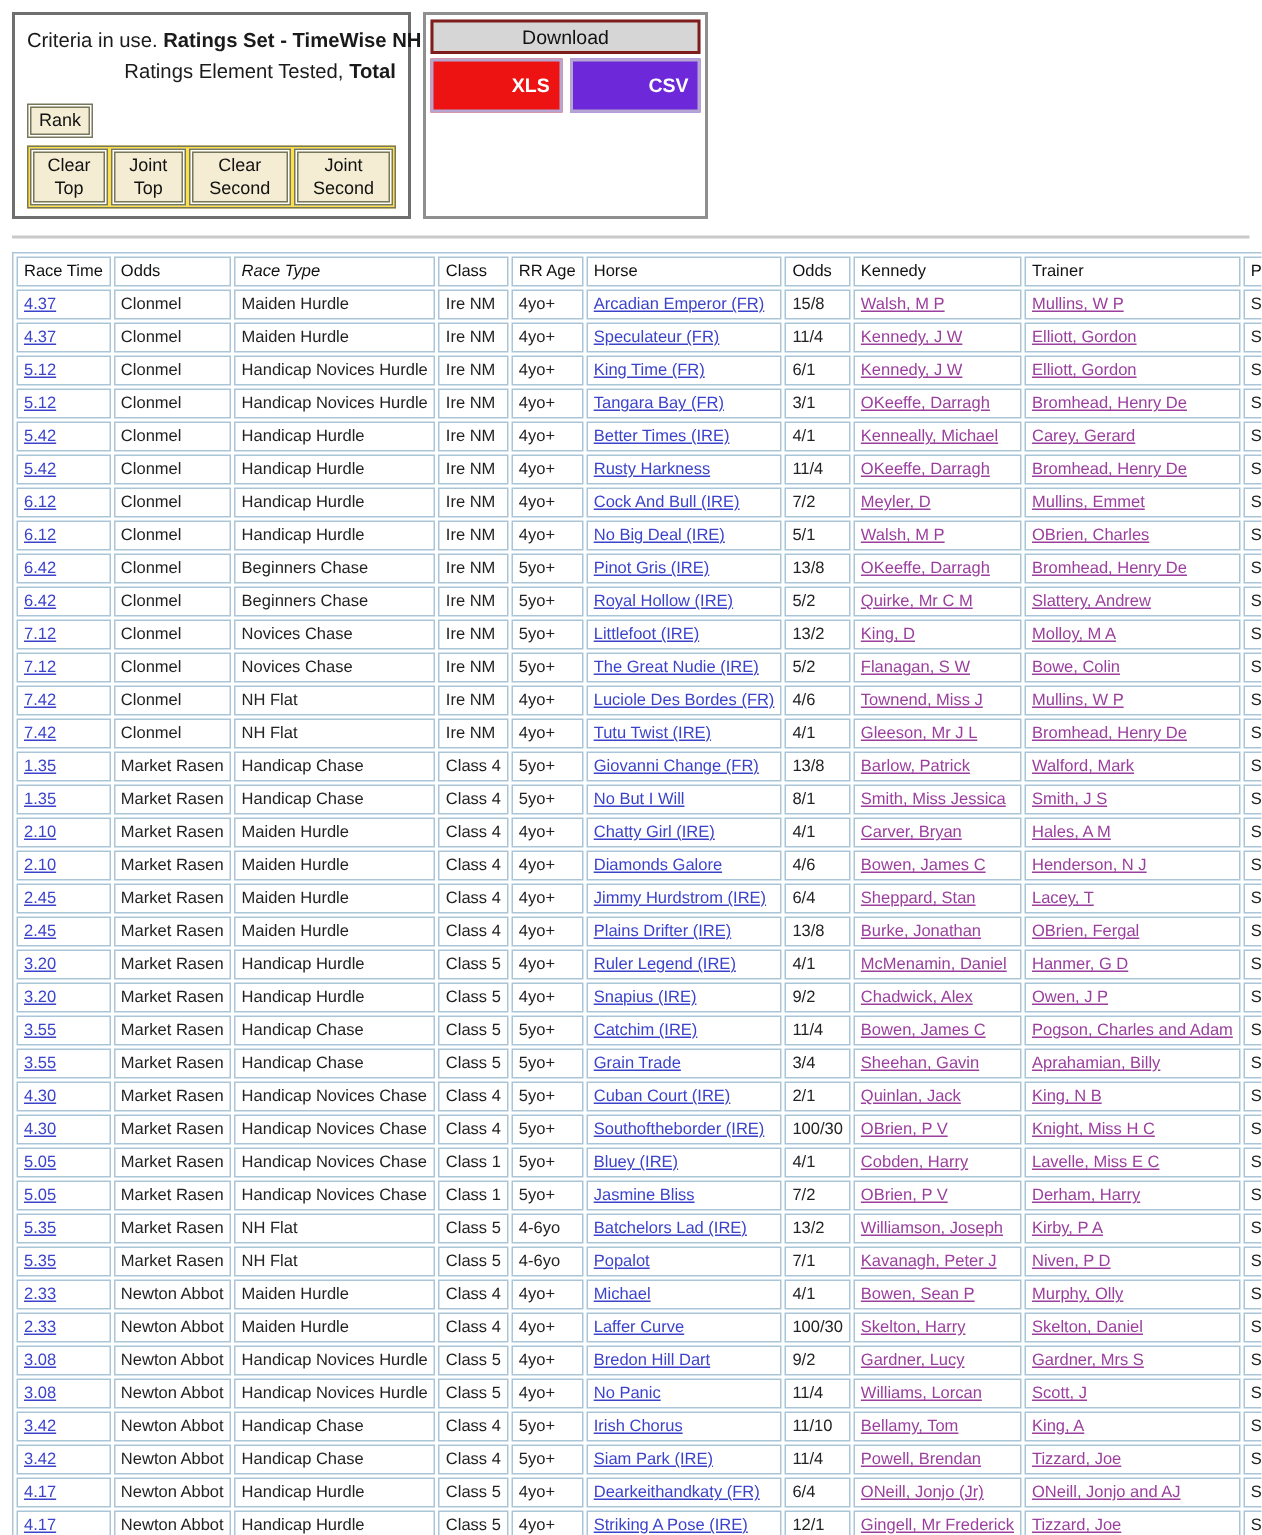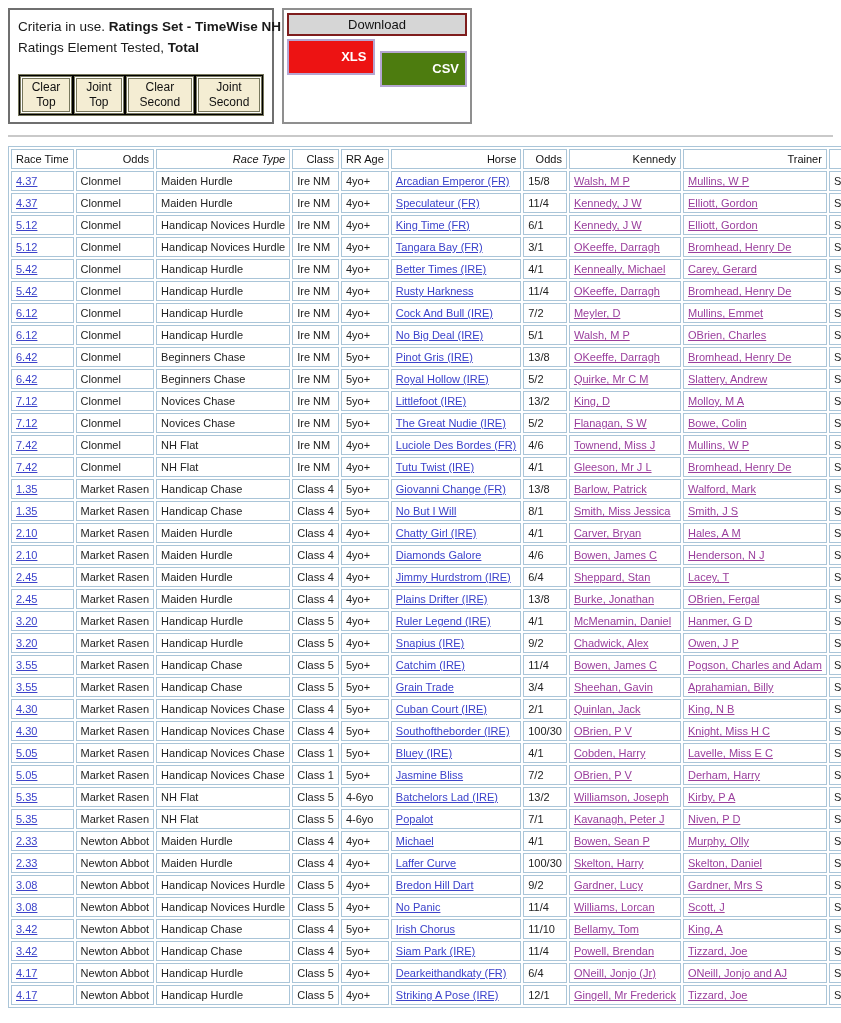--- a/index.html
+++ b/index.html
@@ -13,21 +13,21 @@
 
   
   .top-row { display: flex; gap: 8px; align-items: stretch; }
 
   .criteria-box {
     width: 266px; min-height: 116px;
     border: 2px solid var(--panel-border, #6f6f6f);
     padding: 6px 8px 5px 8px;
     background: #fff;
   }
-  .crit-line { font-size: 13.5px; line-height: 21px; white-space: nowrap; }
+  .crit-line { font-size: 13.5px; line-height: 21px; white-space: nowrap; text-align: right; }
   .crit-line b { font-weight: bold; }
 
   .rank-row { margin-top: 11px; }
 
   .btn-wrap {
     display: inline-block;
     border: 1px solid var(--button-border, #77775c);
     padding: 1px; background: #fff;
     vertical-align: middle;
   }
@@ -35,21 +35,21 @@
     font-family: "Liberation Sans", sans-serif;
     font-size: 12px; color: #111;
     background: var(--button-face, #f4edd3);
     border: 1px solid var(--button-border, #77775c);
     padding: 1px 5px; line-height: 15px;
     cursor: pointer; display: block;
   }
   .btn-group {
     display: inline-flex; gap: 2px;
     border: 1px solid var(--button-border, #77775c);
-    padding: 1px; margin-top: 16px; background: #000000;
+    padding: 1px; margin-top: 5px; background: #fde047;
   }
 
   .download-box {
     width: 190px; min-height: 114px;
     border: 2px solid #8f8f8f;
     padding: 3px; background: #fff;
   }
   .dl-header {
     background: var(--download-header-bg, #d6d6d6);
     border: 2px solid #7f1d1d;
@@ -80,21 +80,21 @@
     background: #fff;
   }
   table.races th, table.races td {
     border: 1px solid var(--table-border, #aac5d8);
     font-size: 11px;
     padding: 2px 4px;
     white-space: nowrap;
     line-height: 14px;
     color: #222;
   }
-  table.races th { font-weight: normal; text-align: right; color: #111; }
+  table.races th { font-weight: normal; text-align: left; color: #111; }
   table.races td { text-align: left; }
 
   th.c-time { width: 58px; }  th.c-track { width: 66px; }
   th.c-type { width: 126px; font-style: italic; } th.c-class { width: 38px; }
   th.c-age { width: 42px; }   th.c-horse { width: 142px; }
   th.c-odds { width: 40px; }  th.c-jockey { width: 102px; }
   th.c-trainer { width: 126px; } th.c-pos { width: 60px; }
 
   a.lnk-blue   { color: var(--link-blue, #3c43cb);  text-decoration: underline; }
   a.lnk-purple { color: var(--link-purple, #9a3f9d); text-decoration: underline; }
@@ -103,20 +103,23 @@
 <body>
 
 <div class="top-row">
 
   <div class="criteria-box">
     <div class="crit-line">
       <span>Criteria in use. </span><b>Ratings Set - TimeWise NH</b>
     </div>
     <div class="crit-line">
       <span>Ratings Element Tested, </span><b>Total</b>
+    </div>
+    <div class="rank-row">
+      <span class="btn-wrap"><button class="beige-btn">Rank</button></span>
     </div>
     <div class="btn-group">
       <span class="btn-wrap">
           <button class="beige-btn">Clear Top</button>
         </span>
       <span class="btn-wrap">
           <button class="beige-btn">Joint Top</button>
         </span>
       <span class="btn-wrap">
           <button class="beige-btn">Clear Second</button>
@@ -124,21 +127,21 @@
       <span class="btn-wrap">
           <button class="beige-btn">Joint Second</button>
         </span>
     </div>
   </div>
 
   <div class="download-box">
     <div class="dl-header">Download</div>
     <div class="dl-buttons">
       <button class="dl-btn" id="xls-btn" style="background: rgb(237, 19, 19);">XLS</button>
-      <button class="dl-btn" id="csv-btn" style="background: #4d7c0f; margin-top: 12px;">CSV</button>
+      <button class="dl-btn" id="csv-btn" style="background: #6d28d9;">CSV</button>
     </div>
   </div>
 
 </div>
 
 <hr class="divider">
 
 <table class="races">
   <thead>
     <tr>

